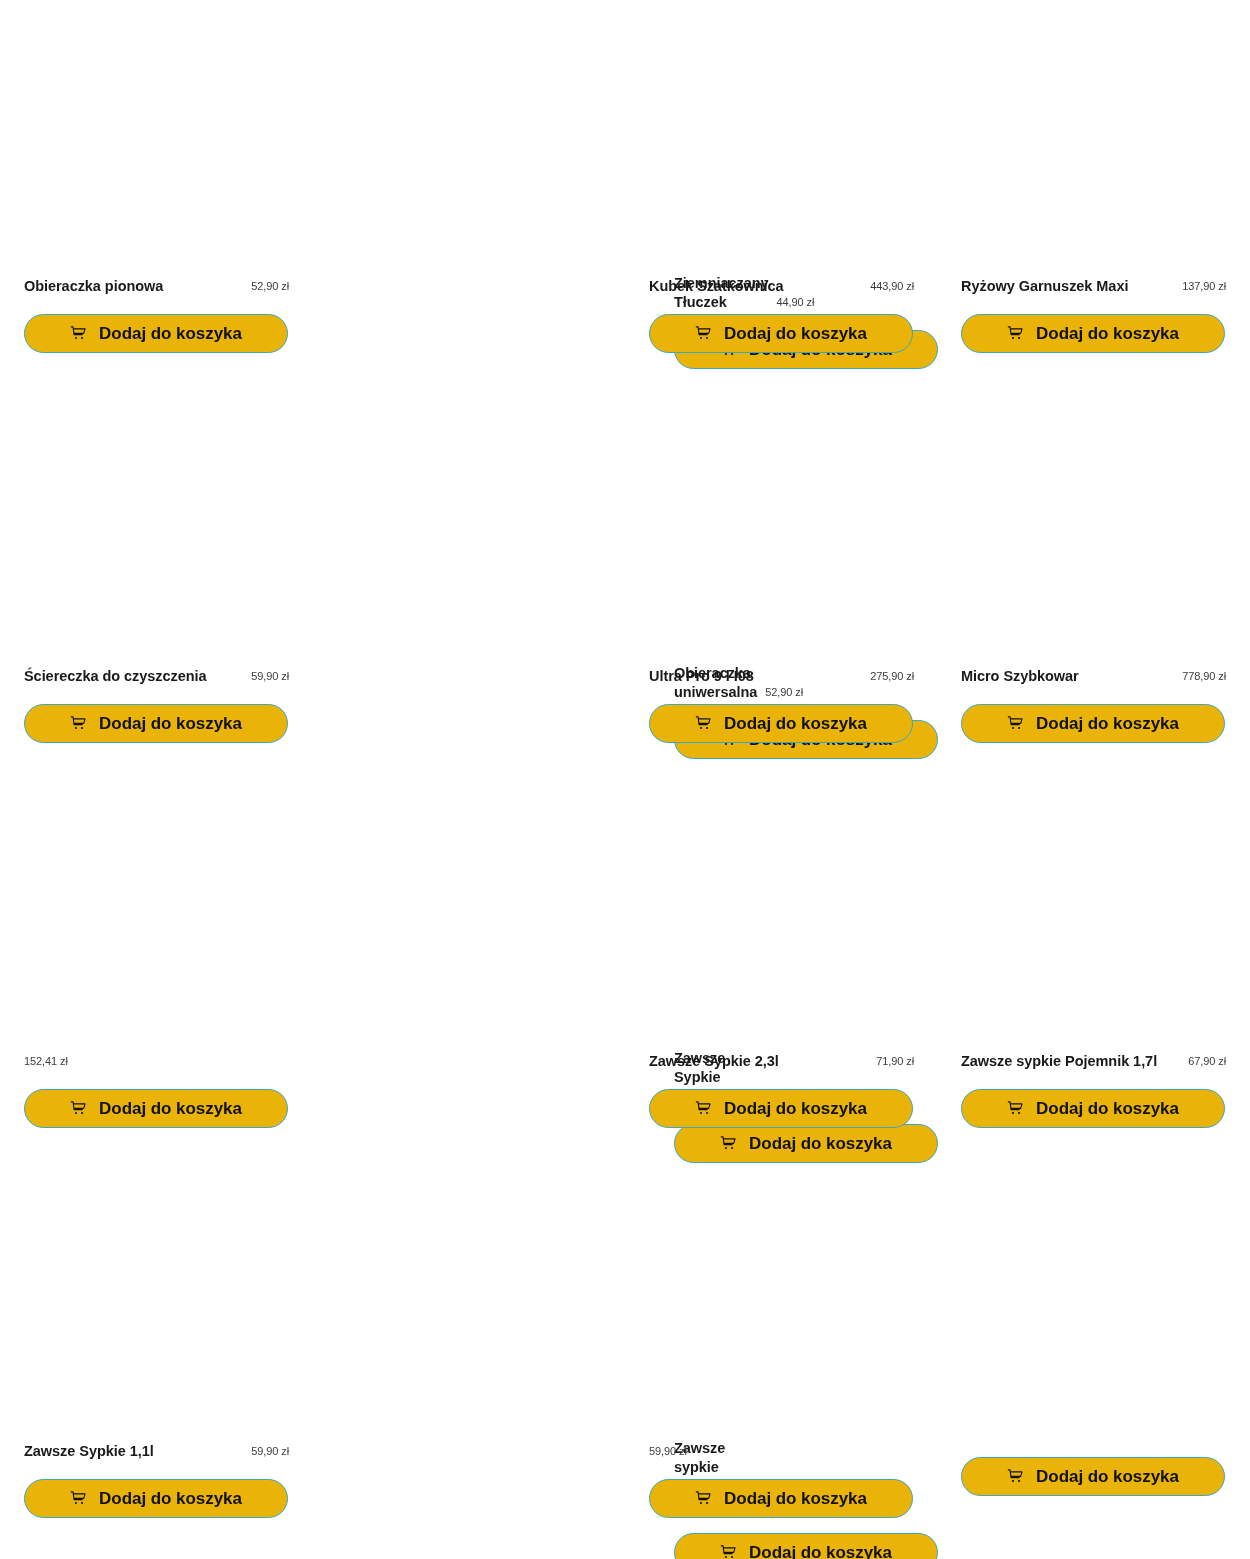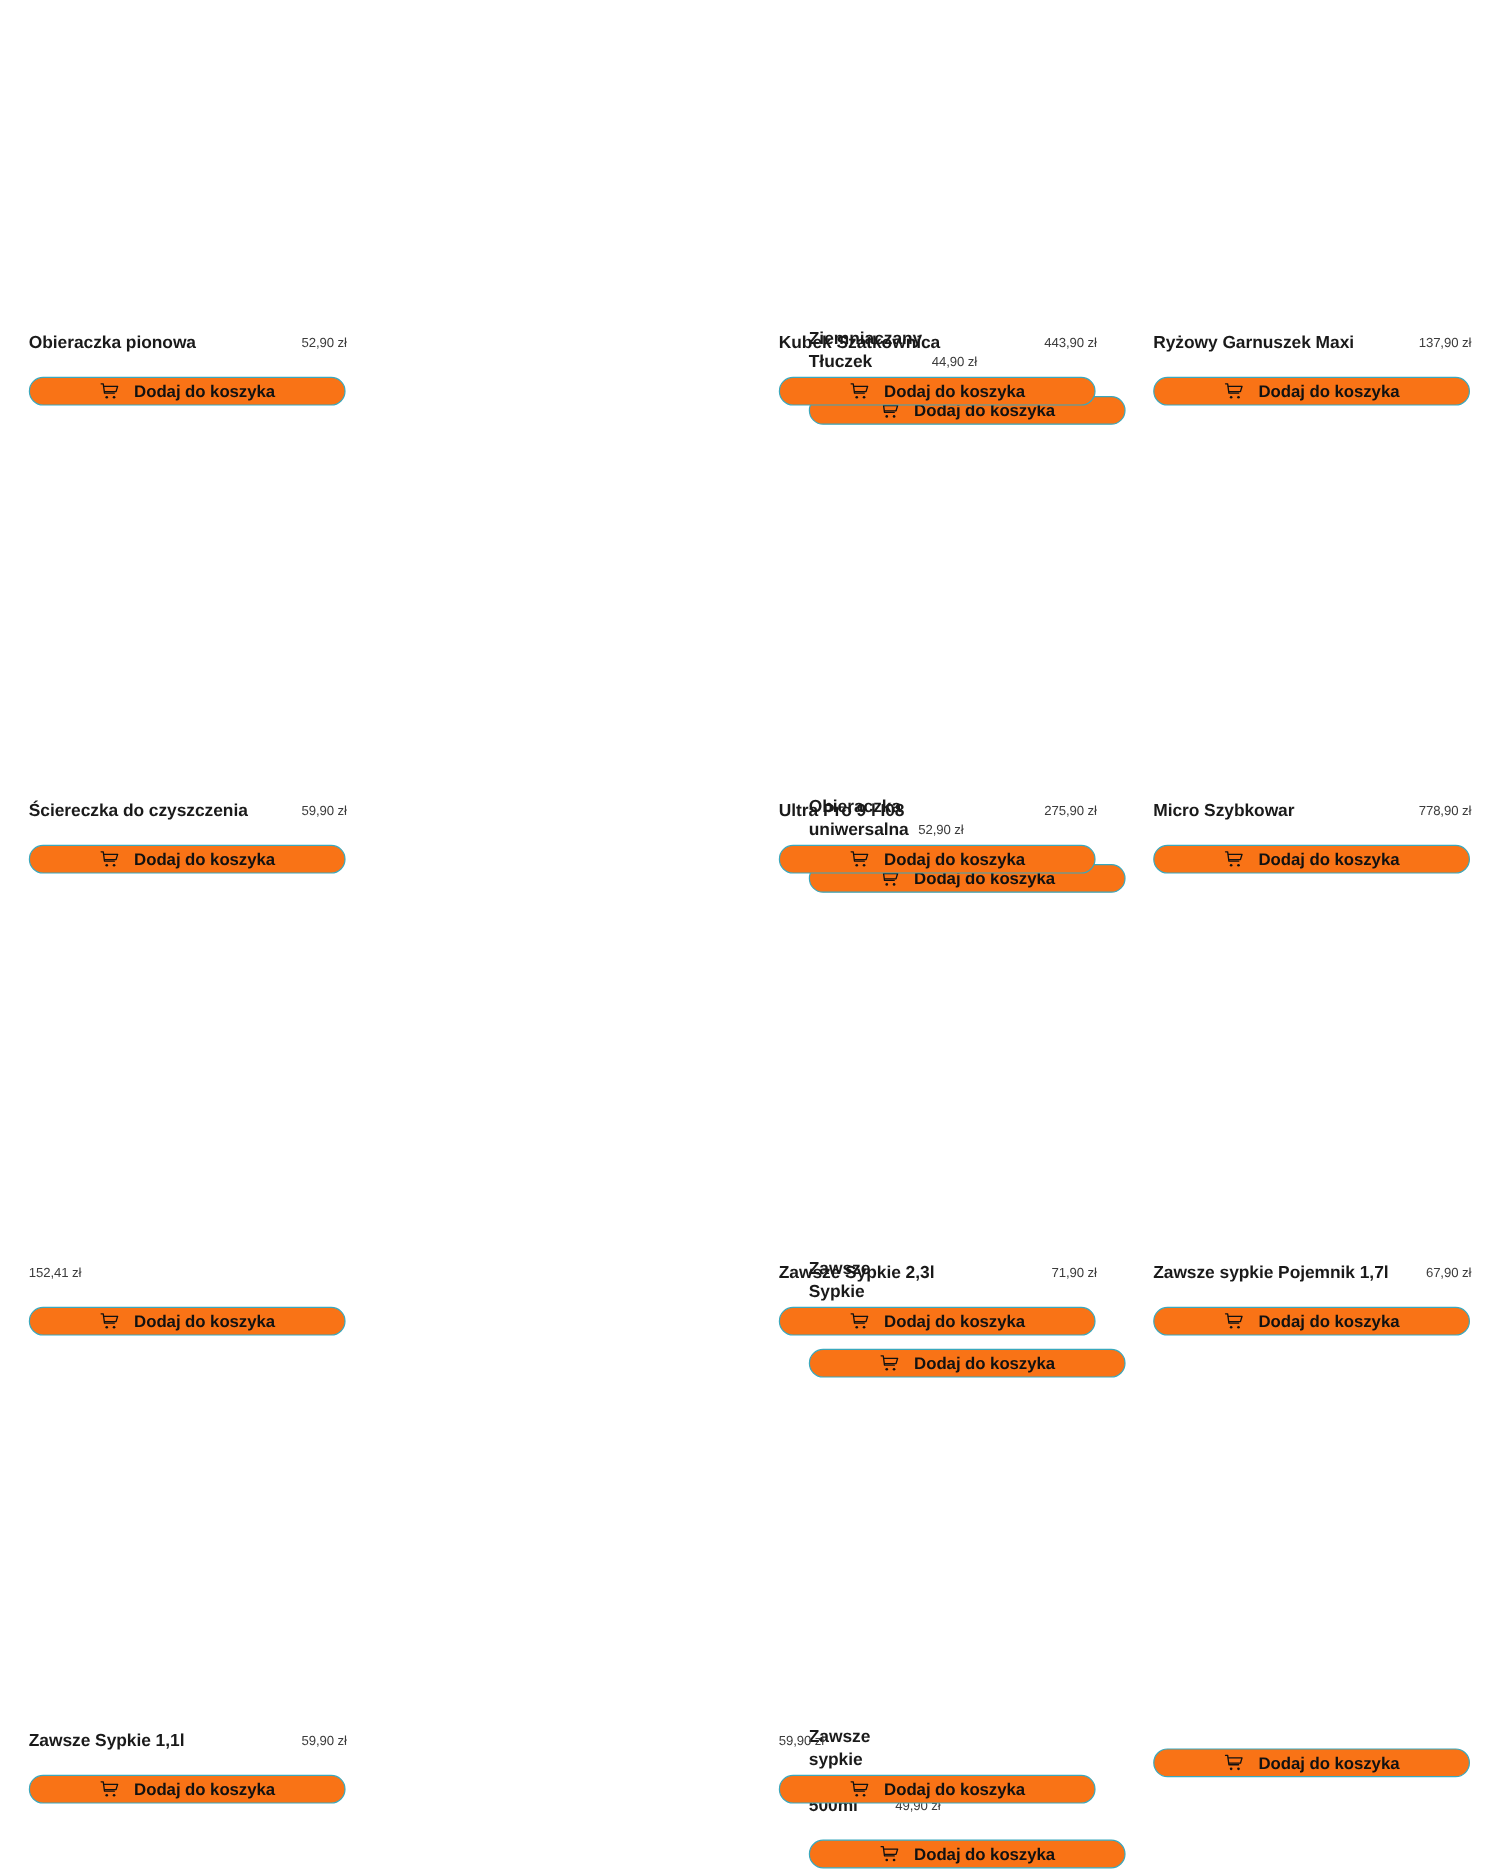--- a/index.html
+++ b/index.html
@@ -83,28 +83,28 @@
     color: #3c3c3c;
     line-height: 19px;
     white-space: nowrap;
     flex: 0 0 auto;
     letter-spacing: -0.1px;
   }
 
   .add-to-cart-btn {
     margin-top: 18px;
     width: 264px;
-    height: 24px;
+    height: 39px;
     box-sizing: border-box;
     border: 1.4px solid #3aa8bd;
     border-radius: 22px;
-    background: #f97316;
+    background: #eab308;
     color: #111111;
     font-family: "Liberation Sans", sans-serif;
-    font-size: 14px;
+    font-size: 17px;
     font-weight: bold;
     letter-spacing: -0.05px;
     display: flex;
     align-items: center;
     justify-content: center;
     gap: 12px;
     cursor: pointer;
     padding: 0;
   }
 

